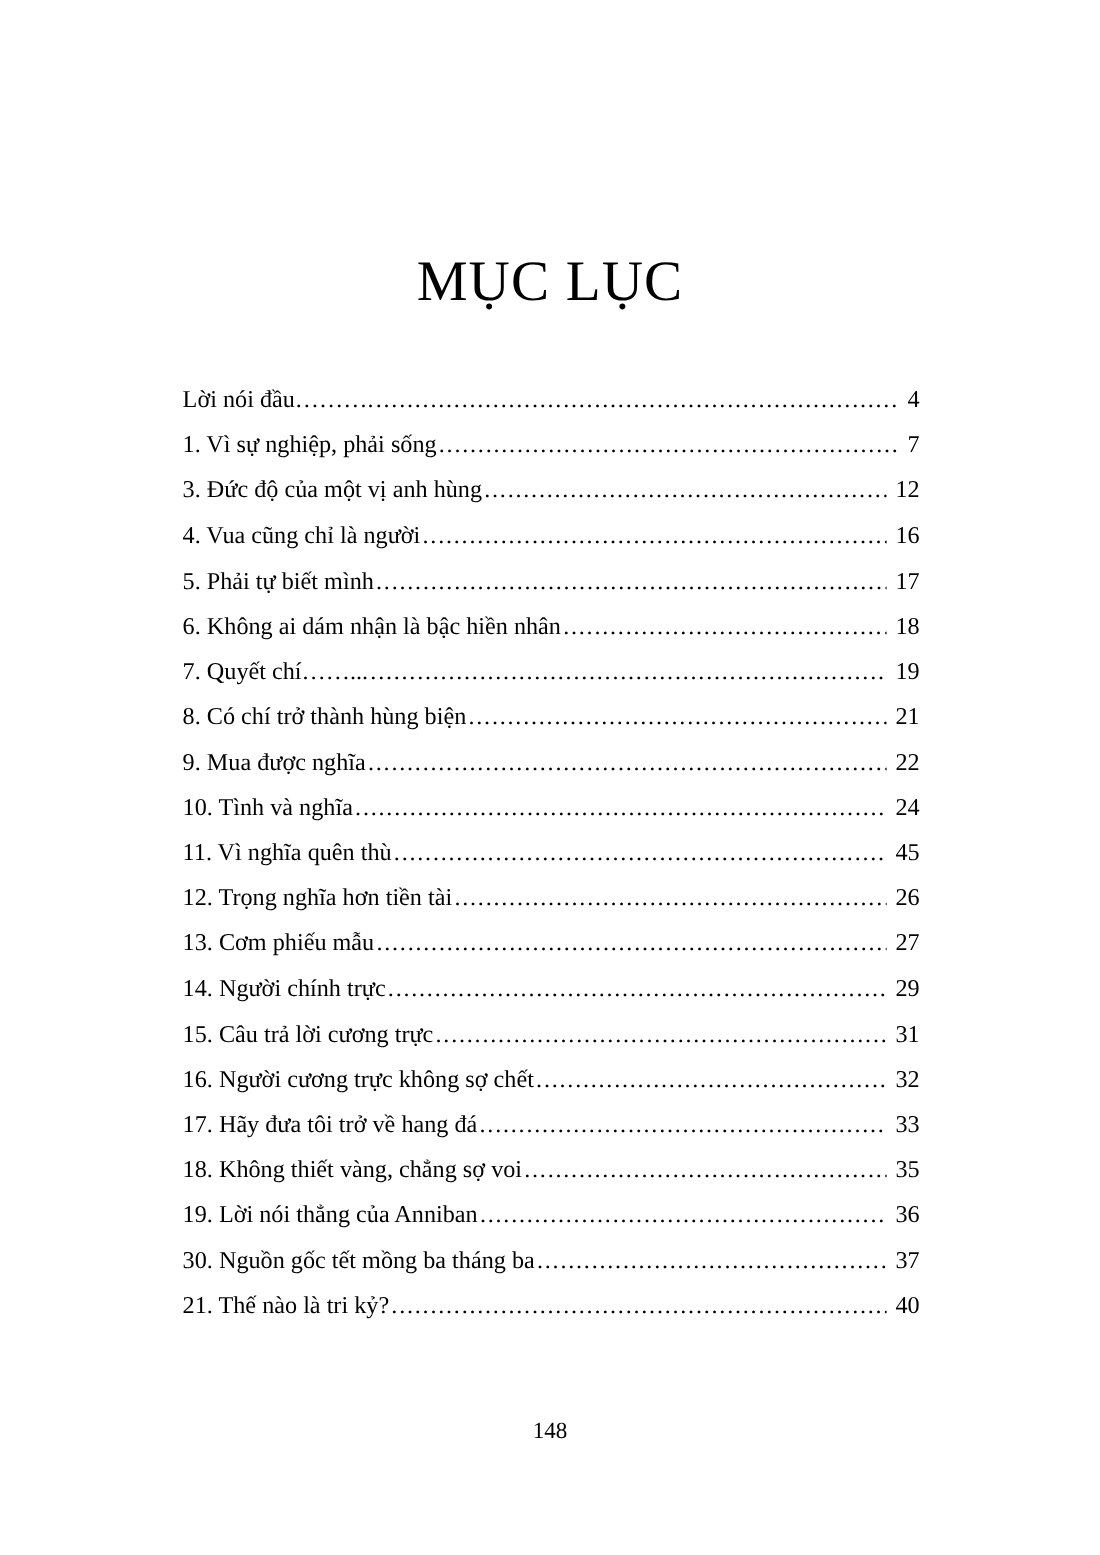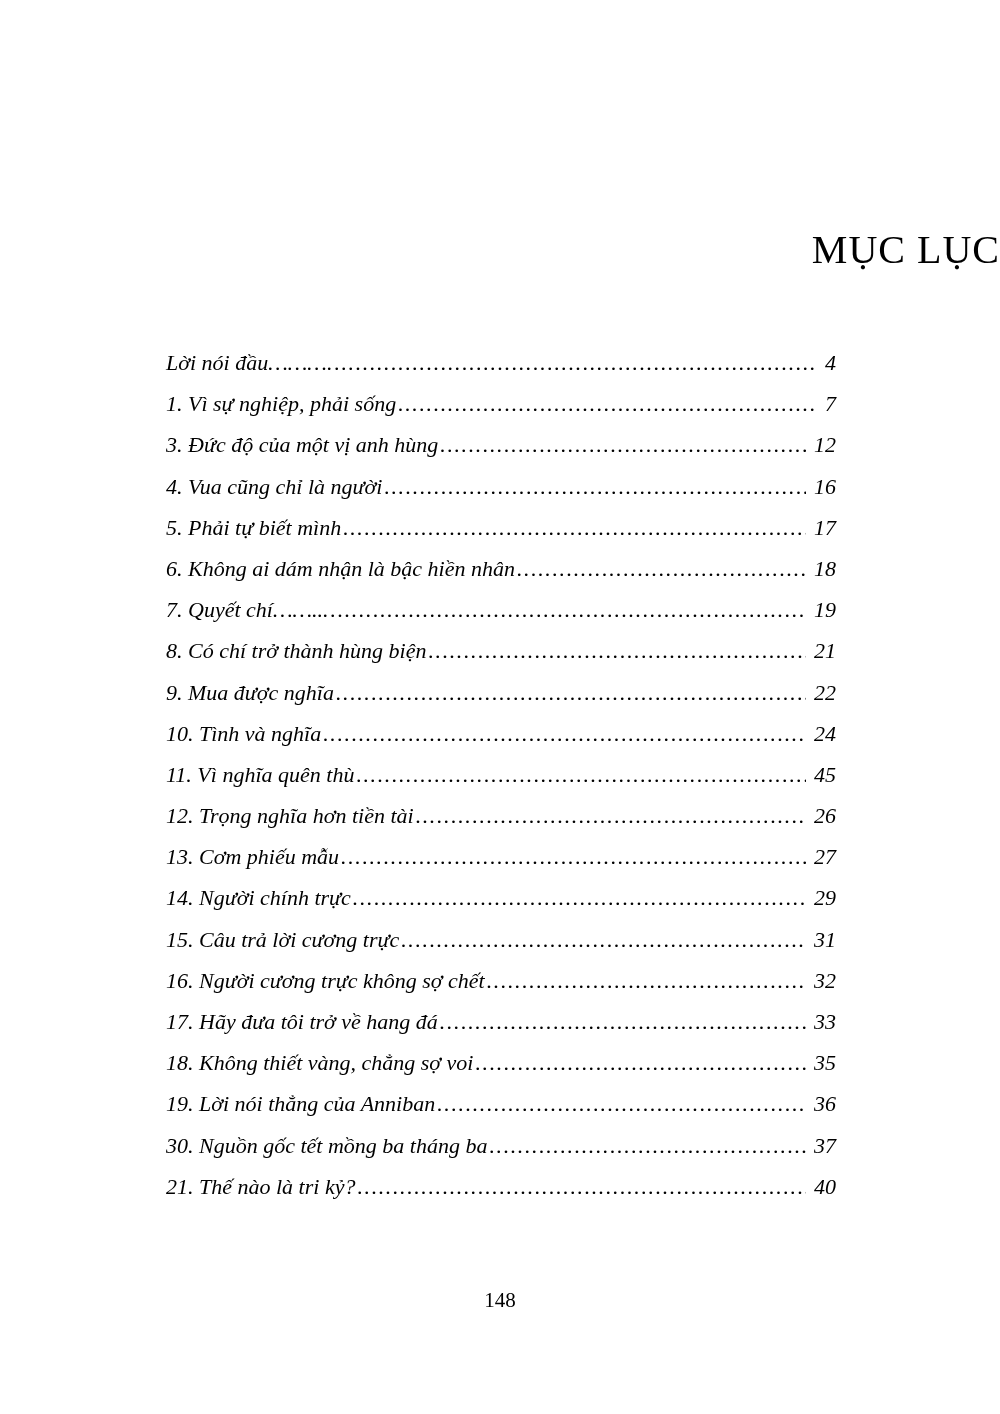--- a/index.html
+++ b/index.html
@@ -12,40 +12,39 @@
     background: #ffffff;
     color: #000000;
     font-family: "Liberation Serif", "DejaVu Serif", serif;
     overflow: hidden;
   }
   .doc-title {
     position: absolute;
     top: 228px;
     left: 0;
     width: 100%;
-    text-align: right;
-    font-size: 40px;
+    text-align: center;
+    font-size: 52px;
     font-weight: normal;
     letter-spacing: 1px;
     line-height: 1.1;
   }
   .toc {
     position: absolute;
     top: 342px;
     left: 166px;
     width: 670px;
   }
   .toc-row {
     display: flex;
     align-items: baseline;
     height: 41.2px;
     line-height: 41.2px;
     font-size: 22px;
     white-space: nowrap;
-    font-style: italic;
   }
   .toc-label { flex: 0 0 auto; white-space: pre; }
   .toc-fill {
     flex: 1 1 auto;
     overflow: hidden;
     white-space: nowrap;
     margin: 0 2px;
     min-width: 10px;
   }
   .toc-fill::after {

